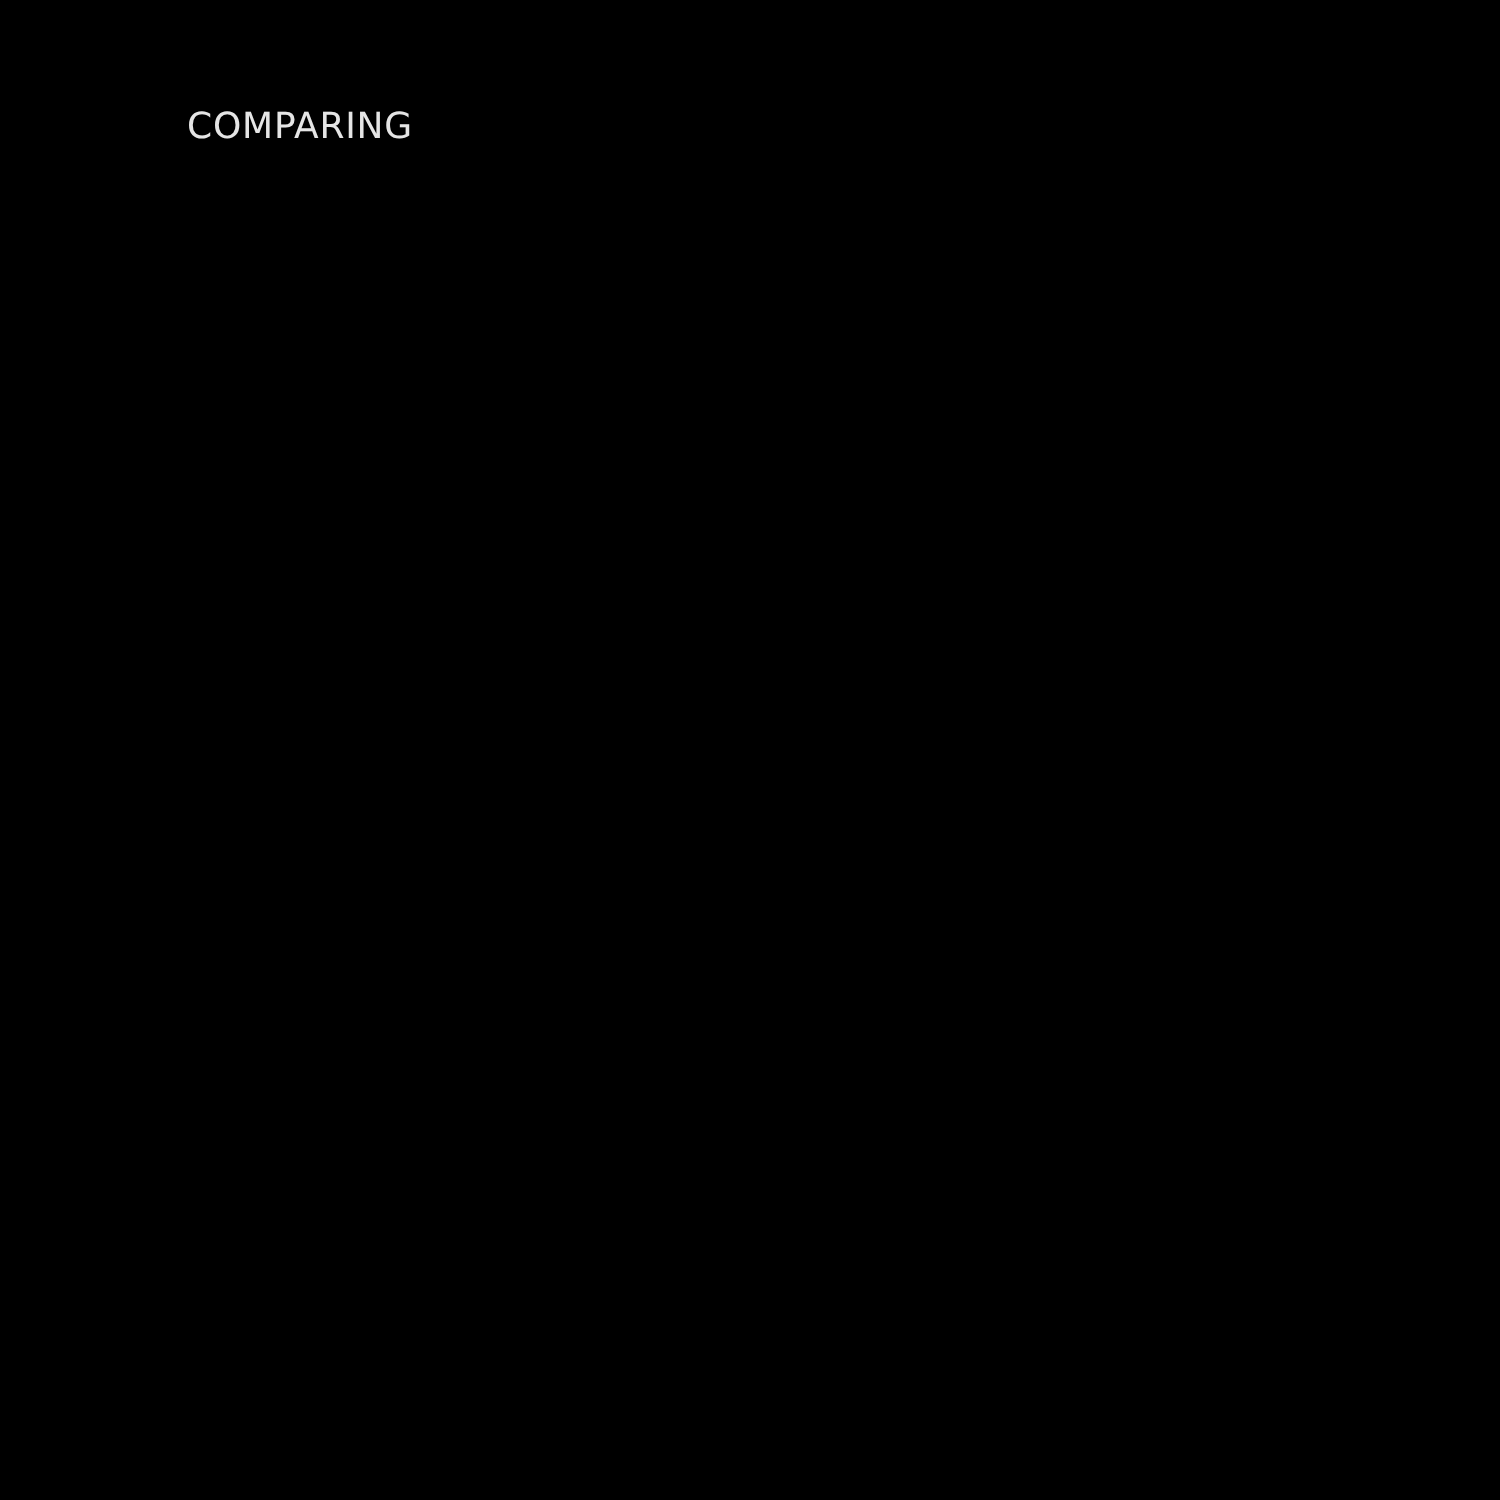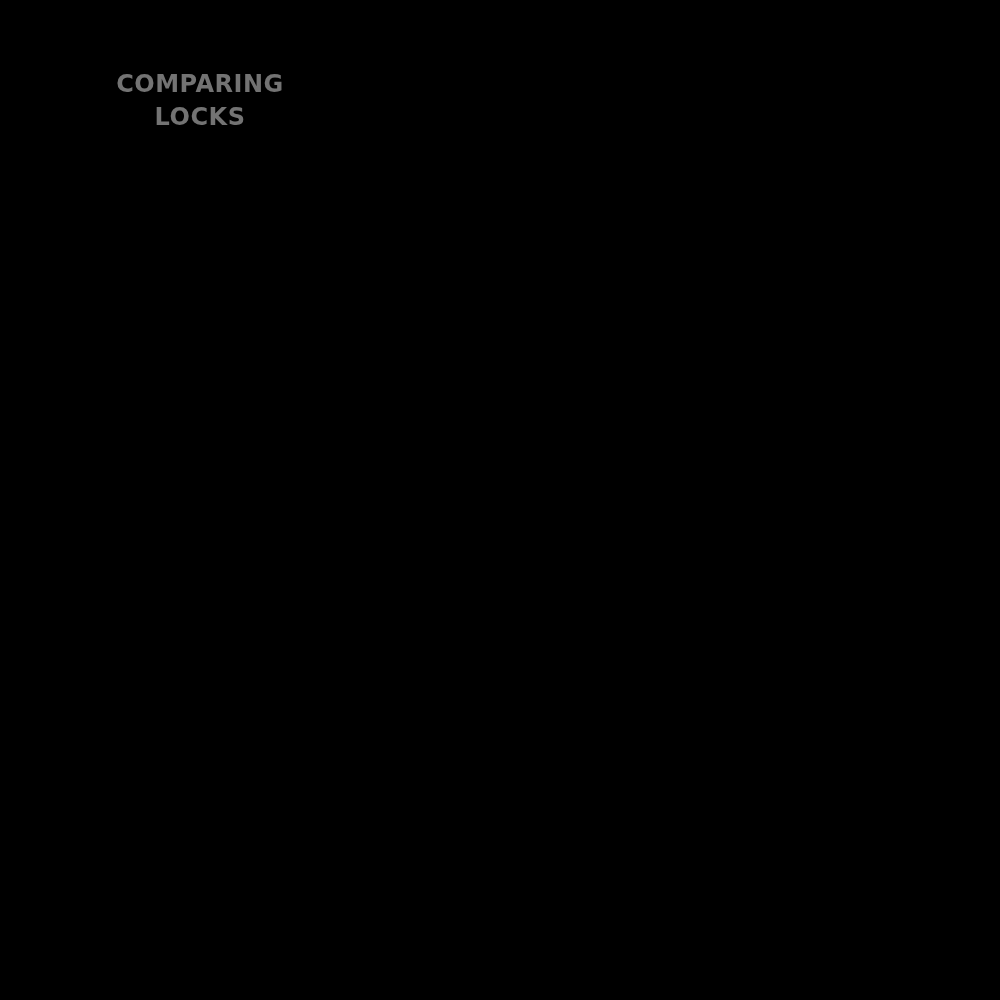--- a/index.html
+++ b/index.html
@@ -21,35 +21,34 @@
     width: 1000px;
     height: 1000px;
     background: #000000;
   }
   .title-block {
     position: absolute;
     left: 95px;
     top: 68px;
     width: 210px;
     text-align: center;
-    color: #737373;
+    color: #e5e5e5;
     font-family: "DejaVu Sans", sans-serif;
-    font-weight: bold;
+    font-weight: normal;
     font-size: 24px;
     line-height: 33px;
     letter-spacing: 0.5px;
   }
   .title-line {
     display: block;
     white-space: nowrap;
   }
 </style>
 </head>
 <body>
 
 <div id="canvas">
 
   <div class="title-block">
     <span class="title-line">COMPARING</span>
-    <span class="title-line">LOCKS</span>
   </div>
 
 </div>
 
 </body></html>

